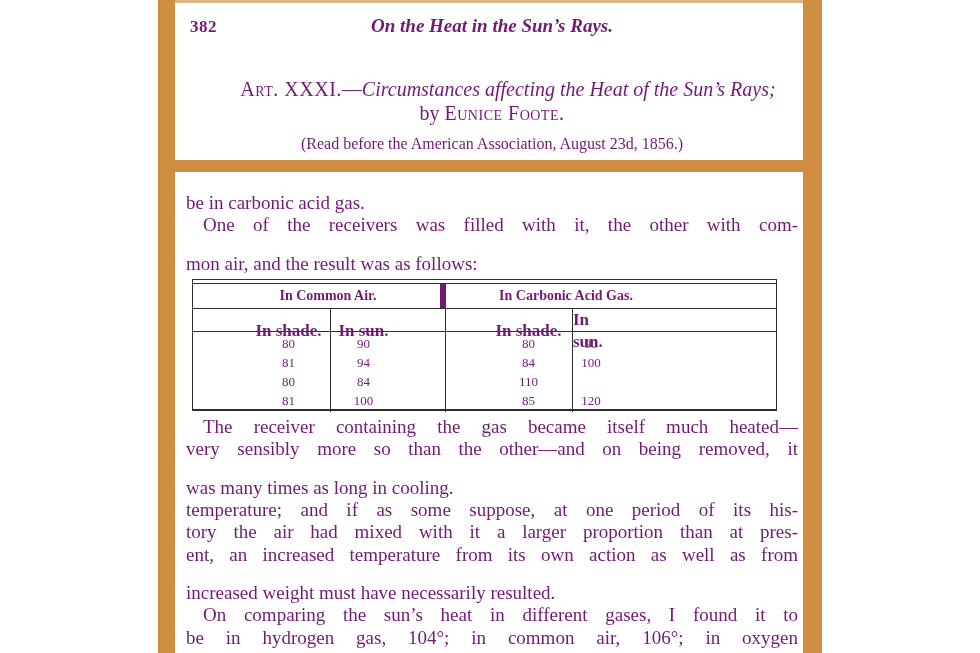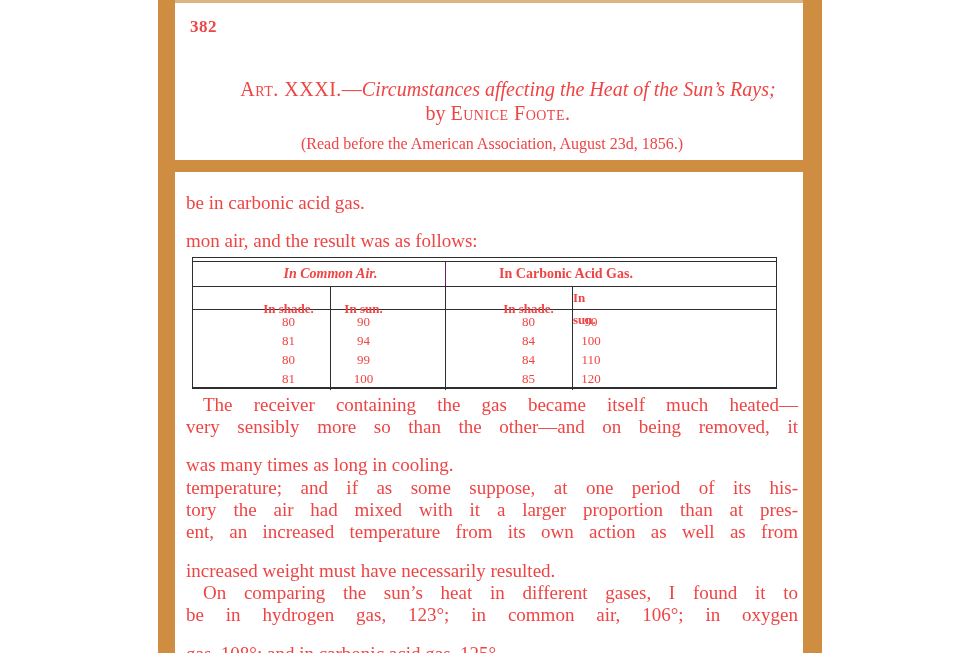--- a/index.html
+++ b/index.html
@@ -15,75 +15,77 @@
   .edge-top  { position:absolute; left:158px; top:0; width:664px; height:3px; background:var(--orange-light,#ddb582); }
   .divider   { position:absolute; left:158px; top:160px; width:664px; height:12px; background:var(--orange,#cf8d42); }
 
   
   .pghead { position:absolute; left:186px; top:15px; width:612px; text-align:center;
             font-size:19px; font-weight:bold; font-style:italic; }
   .pgnum  { position:absolute; left:4px; top:2px; font-style:normal; font-size:17px; letter-spacing:.5px; }
   .arthead { position:absolute; left:194px; top:78px; width:628px; text-align:center; font-size:20px; white-space:nowrap; }
   .arthead em { font-style:italic; }
   .sc { font-variant:small-caps; letter-spacing:.5px; }
-  .byline { position:absolute; left:192px; top:102px; width:612px; text-align:center; font-size:20px; }
+  .byline { position:absolute; left:186px; top:102px; width:612px; text-align:center; font-size:20px; }
   .readnote { position:absolute; left:186px; top:135px; width:612px; text-align:center; font-size:16px; }
 
   
   .textcol { position:absolute; left:186px; top:176px; width:612px;
              font-size:19px; line-height:22.35px; }
   .bline { text-align:justify; text-align-last:justify; }
   .bline.last  { text-align-last:left;margin-top:16px; }
   .bline.first { text-indent:17px; }
 
   
   .ftable { width:585px; margin:4px 0 5px 6px; box-sizing:border-box;
             border:1px solid #2e2e2e; border-bottom-width:2px; font-weight:700; }
   .ftable::before { content:""; display:block; height:3px; border-bottom:1px solid #2e2e2e; }
   .trow { display:grid; }
   .trow.group { grid-template-columns:253px 332px; height:24px; border-bottom:1px solid #2e2e2e; font-size:14px; }
-  .trow.sub   { grid-template-columns:138px 115px 127px 205px; height:22px; border-bottom:1px solid #2e2e2e; font-size:13px; }
+  .trow.sub   { grid-template-columns:138px 115px 127px 205px; height:22px; border-bottom:1px solid #2e2e2e; font-size:17px; }
   .trow.datar { grid-template-columns:138px 115px 127px 205px; height:19px; font-size:13px; font-weight:400; }
   .tc { display:flex; align-items:center; justify-content:center; box-sizing:border-box; overflow:visible; }
-  .trow.group .tc:nth-child(1) { border-right:1px solid #701a75; padding-left:23px;font-style:italic; }
+  .trow.group .tc:nth-child(1) { border-right:6px solid #701a75; padding-left:23px; }
   .trow.group .tc:nth-child(2) { padding-right:92px; }
   .trow.sub .tc:nth-child(1), .trow.datar .tc:nth-child(1) { border-right:1px solid #2e2e2e; padding-left:54px; }
   .trow.sub .tc:nth-child(2), .trow.datar .tc:nth-child(2) { border-right:1px solid #2e2e2e; padding-right:49px; }
   .trow.sub .tc:nth-child(3), .trow.datar .tc:nth-child(3) { border-right:1px solid #2e2e2e; padding-left:39px; }
   .trow.sub .tc:nth-child(4), .trow.datar .tc:nth-child(4) { padding-right:169px; }
   .tbody-rows .trow.datar:first-child { padding-top:1px; }
 </style>
 </head>
 <body>
 
-<div class="stage" style="--orange: #cf8d42; --orange-light: #ddb582; color: #ef4444;">
+<div class="stage" style="--orange: #cf8d42; --orange-light: #ddb582; color: #701a75;">
 
   <div class="edge-top"></div>
   <div class="bar left"></div>
   <div class="bar right"></div>
   <div class="divider"></div>
 
   <div class="pghead">
     <span class="pgnum">382</span>
+    <span>On the Heat in the Sun’s Rays.</span>
   </div>
 
   <div class="arthead">
     <span class="sc">Art. XXXI.</span><span>—</span><em>Circumstances affecting the Heat of the Sun’s Rays;</em>
   </div>
 
   <div class="byline">
     <span>by </span><span class="sc">Eunice Foote.</span>
   </div>
 
   <div class="readnote">(Read before the American Association, August 23d, 1856.)</div>
 
   <div class="textcol">
 
     <div>
         <div class="bline last">be in carbonic acid gas.</div>
+        <div class="bline first">One of the receivers was filled with it, the other with com-</div>
         <div class="bline last">mon air, and the result was as follows:</div>
       </div>
 
     <div class="ftable">
       <div class="trow group">
         <div class="tc">In Common Air.</div>
         <div class="tc">In Carbonic Acid Gas.</div>
       </div>
       <div class="trow sub">
         <div class="tc">In shade.</div>
@@ -99,21 +101,20 @@
             <div class="tc">90</div>
           </div>
           <div class="trow datar">
             <div class="tc">81</div>
             <div class="tc">94</div>
             <div class="tc">84</div>
             <div class="tc">100</div>
           </div>
           <div class="trow datar">
             <div class="tc">80</div>
-            <div class="tc">99</div>
             <div class="tc">84</div>
             <div class="tc">110</div>
           </div>
           <div class="trow datar">
             <div class="tc">81</div>
             <div class="tc">100</div>
             <div class="tc">85</div>
             <div class="tc">120</div>
           </div>
         </div>
@@ -121,18 +122,18 @@
 
     <div>
         <div class="bline first">The receiver containing the gas became itself much heated—</div>
         <div class="bline">very sensibly more so than the other—and on being removed, it</div>
         <div class="bline last">was many times as long in cooling.</div>
         <div class="bline">temperature; and if as some suppose, at one period of its his-</div>
         <div class="bline">tory the air had mixed with it a larger proportion than at pres-</div>
         <div class="bline">ent, an increased temperature from its own action as well as from</div>
         <div class="bline last">increased weight must have necessarily resulted.</div>
         <div class="bline first">On comparing the sun’s heat in different gases, I found it to</div>
-        <div class="bline">be in hydrogen gas, 123°;  in common air, 106°;  in oxygen</div>
+        <div class="bline">be in hydrogen gas, 104°;  in common air, 106°;  in oxygen</div>
         <div class="bline last">gas, 108°; and in carbonic acid gas, 125°.</div>
       </div>
 
   </div>
 </div>
 
 </body></html>

